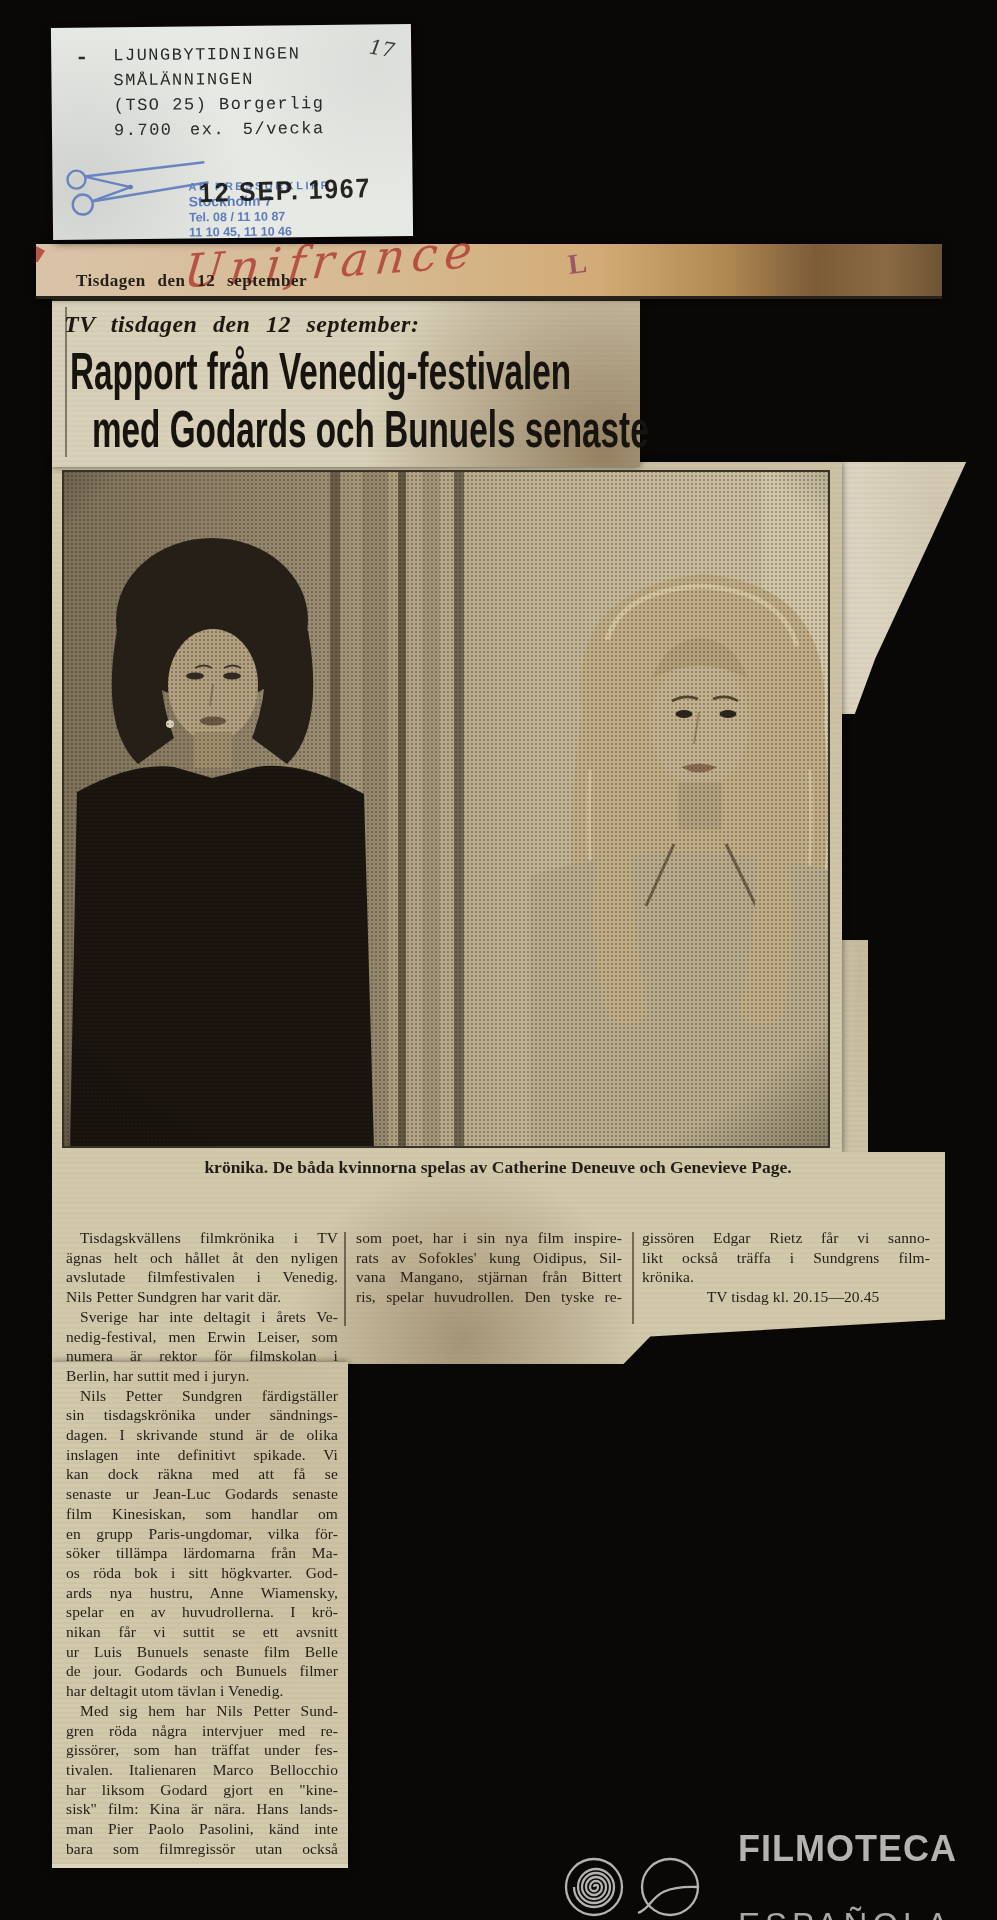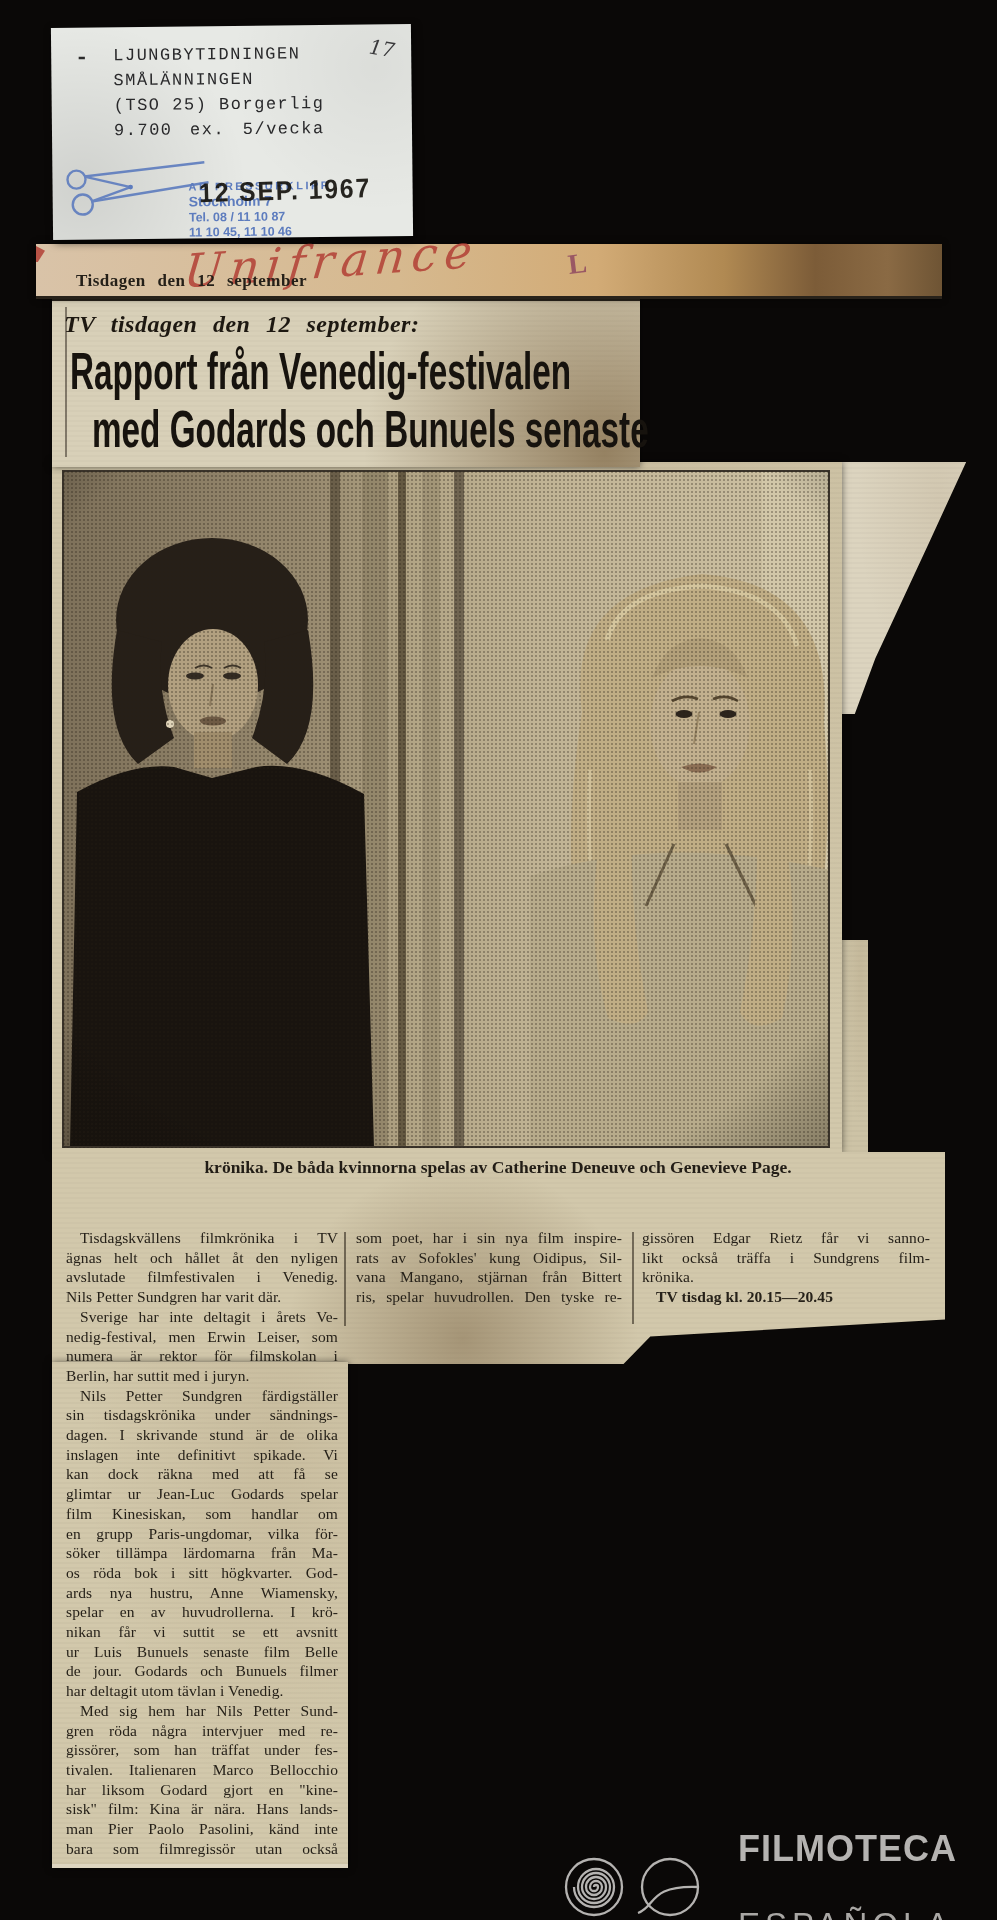--- a/index.html
+++ b/index.html
@@ -76,21 +76,21 @@
   .bodycol{position:absolute;font:15.5px/19.7px "Liberation Serif","DejaVu Serif",serif;color:#262119;letter-spacing:.1px;}
   #col1{left:66px;top:1228px;width:272px;}
   #col2{left:356px;top:1228px;width:266px;}
   #col3{left:642px;top:1228px;width:288px;}
   .tl{text-align:justify;text-align-last:justify;}
   .tl.end{text-align-last:left;}
   .tl.ind{text-indent:14px;}
   .colrule{position:absolute;width:2px;background:rgba(52,44,32,.6);}
   #rule1{left:344px;top:1232px;height:94px;}
   #rule2{left:632px;top:1232px;height:92px;}
-  .tvline{font-weight:700;text-indent:14px;text-align:left;}
+  .tvline{font-weight:400;text-indent:14px;text-align:center;}
   
   #logo{position:absolute;left:558px;top:1830px;display:flex;align-items:center;gap:12px;}
   .brandtext{display:flex;flex-direction:column;}
   .brand1{font:700 36px/37px "Liberation Sans","DejaVu Sans",sans-serif;letter-spacing:1px;color:#b5b3b1;}
   .brand2{font:400 33px/36px "Liberation Sans","DejaVu Sans",sans-serif;letter-spacing:5px;color:#a9a7a4;margin-top:40px;}
 </style>
 </head>
 <body>
 
 <div id="canvas">
@@ -213,21 +213,21 @@
       <div class="tl end">Nils Petter Sundgren har varit där.</div>
       <div class="tl ind">Sverige har inte deltagit i årets Ve-</div>
       <div class="tl">nedig-festival, men Erwin Leiser, som</div>
       <div class="tl">numera är rektor för filmskolan i</div>
       <div class="tl end">Berlin, har suttit med i juryn.</div>
       <div class="tl ind">Nils Petter Sundgren färdigställer</div>
       <div class="tl">sin tisdagskrönika under sändnings-</div>
       <div class="tl">dagen. I skrivande stund är de olika</div>
       <div class="tl">inslagen inte definitivt spikade. Vi</div>
       <div class="tl">kan dock räkna med att få se</div>
-      <div class="tl">glimtar ur Jean-Luc Godards spelar</div>
+      <div class="tl">senaste ur Jean-Luc Godards senaste</div>
       <div class="tl">film Kinesiskan, som handlar om</div>
       <div class="tl">en grupp Paris-ungdomar, vilka för-</div>
       <div class="tl">söker tillämpa lärdomarna från Ma-</div>
       <div class="tl">os röda bok i sitt högkvarter. God-</div>
       <div class="tl">ards nya hustru, Anne Wiamensky,</div>
       <div class="tl">spelar en av huvudrollerna. I krö-</div>
       <div class="tl">nikan får vi suttit se ett avsnitt</div>
       <div class="tl">ur Luis Bunuels senaste film Belle</div>
       <div class="tl">de jour. Godards och Bunuels filmer</div>
       <div class="tl end">har deltagit utom tävlan i Venedig.</div>

